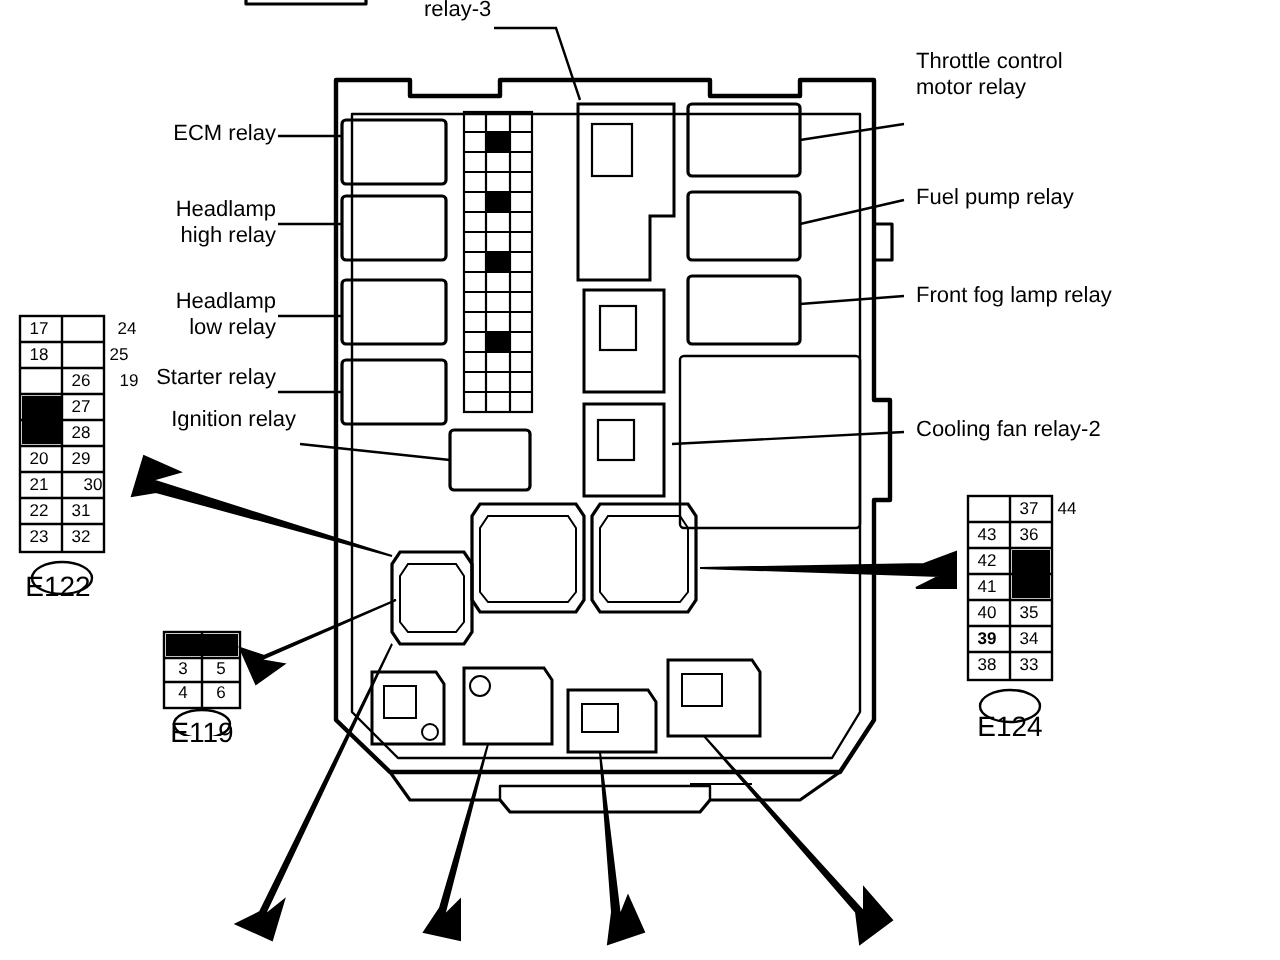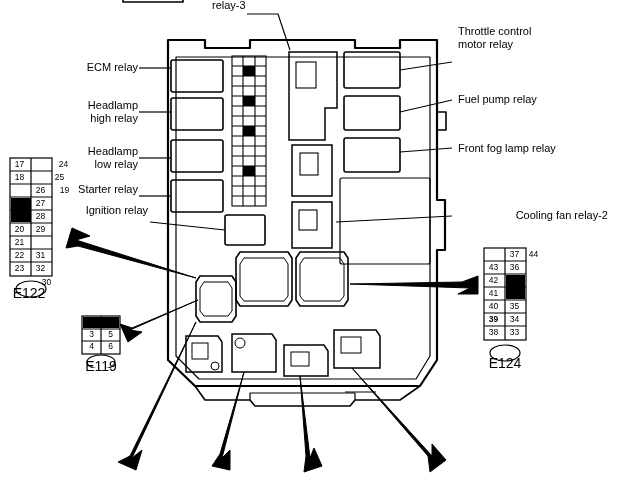--- a/index.html
+++ b/index.html
@@ -170,21 +170,21 @@
   <div class="lbl r" style="left:30px;top:183px;width:108px;">Starter relay</div>
   <div class="lbl r" style="left:30px;top:204px;width:118px;">Ignition relay</div>
 
   <div class="lbl" style="left:212px;top:-14px;width:90px;">Cooling fan
 relay-3</div>
 
   <div class="lbl" style="left:458px;top:25px;width:120px;">Throttle control
 motor relay</div>
   <div class="lbl" style="left:458px;top:142px;width:150px;">Front fog lamp relay</div>
   <div class="lbl" style="left:458px;top:93px;width:130px;">Fuel pump relay</div>
-  <div class="lbl" style="left:458px;top:209px;width:150px;text-align:right;">Cooling fan relay-2</div>
+  <div class="lbl" style="left:458px;top:209px;width:150px;">Cooling fan relay-2</div>
 
   <svg style="position:absolute;left:8px;top:156px;" width="50" height="142">
     <g fill="none" stroke="#000" stroke-width="1.2">
       <rect x="2" y="2" width="42" height="118"></rect>
       <line x1="23" y1="2" x2="23" y2="120"></line>
       <line x1="2" y1="15" x2="44" y2="15"></line>
       <line x1="2" y1="28" x2="44" y2="28"></line>
       <line x1="2" y1="41" x2="44" y2="41"></line>
       <line x1="2" y1="54" x2="44" y2="54"></line>
       <line x1="2" y1="67" x2="44" y2="67"></line>
@@ -199,21 +199,21 @@
   <div class="pin" style="left:30px;top:159px;width:21px;padding-left:23px;">24</div>
   <div class="pin" style="left:9px;top:172px;width:21px;">18</div>
   <div class="pin" style="left:38px;top:172px;width:43px;">25</div>
   <div class="pin" style="left:9px;top:185px;width:37px;margin-left:37px;">19</div>
   <div class="pin" style="left:30px;top:185px;width:21px;">26</div>
   <div class="pin" style="left:30px;top:198px;width:21px;">27</div>
   <div class="pin" style="left:30px;top:211px;width:21px;">28</div>
   <div class="pin" style="left:9px;top:224px;width:21px;">20</div>
   <div class="pin" style="left:30px;top:224px;width:21px;">29</div>
   <div class="pin" style="left:9px;top:237px;width:21px;">21</div>
-  <div class="pin" style="left:30px;top:237px;width:33px;margin-top:40px;">30</div>
+  <div class="pin" style="left:30px;top:237px;width:33px;">30</div>
   <div class="pin" style="left:9px;top:250px;width:21px;">22</div>
   <div class="pin" style="left:30px;top:250px;width:21px;">31</div>
   <div class="pin" style="left:9px;top:263px;width:21px;">23</div>
   <div class="pin" style="left:30px;top:263px;width:21px;">32</div>
   <div class="connhdr" style="left:11px;top:285px;width:36px;">E122</div>
 
   <svg style="position:absolute;left:78px;top:314px;" width="52" height="54">
     <g fill="none" stroke="#000" stroke-width="1.2">
       <rect x="4" y="2" width="38" height="38"></rect>
       <line x1="23" y1="2" x2="23" y2="40"></line>

